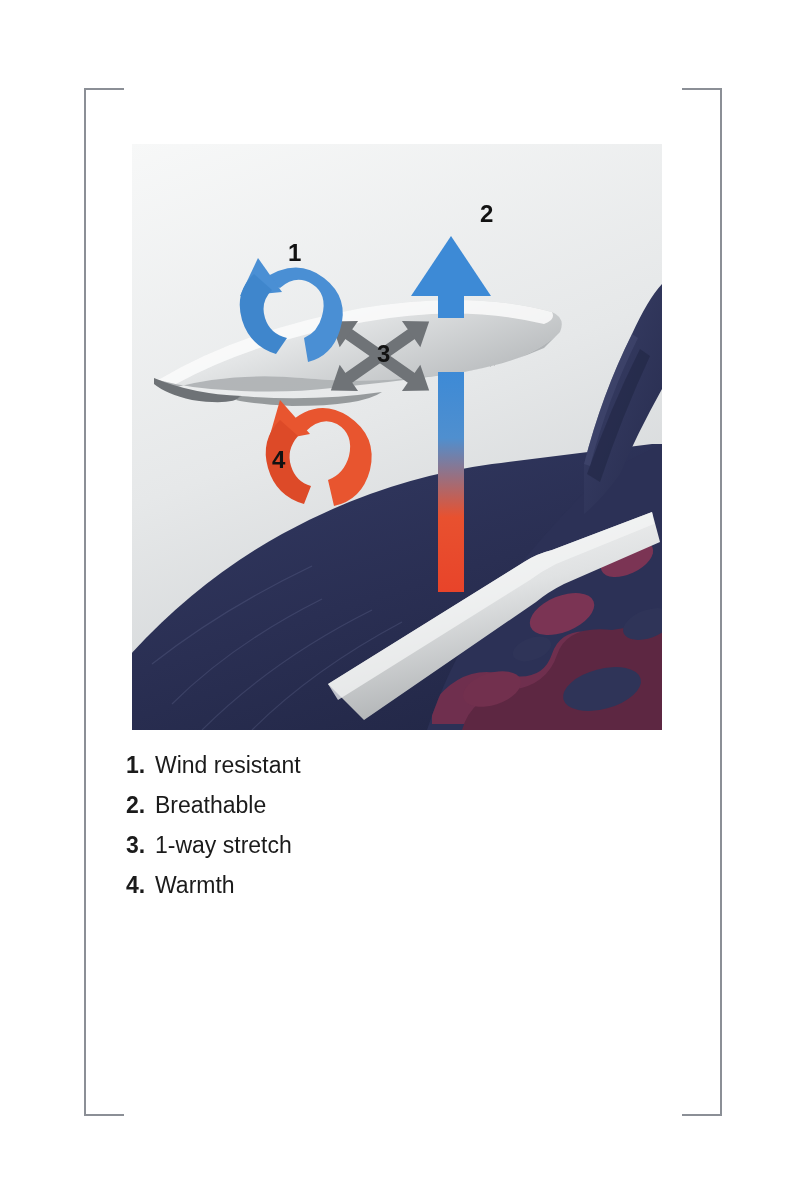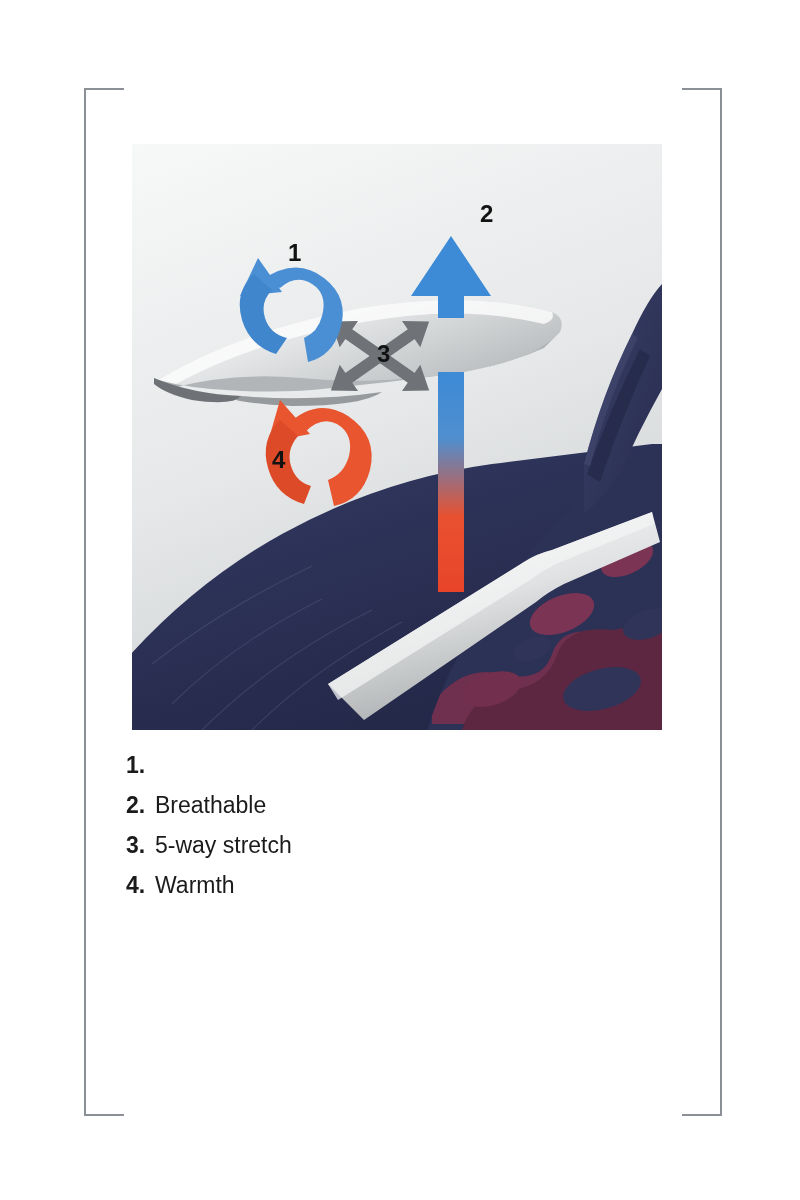--- a/index.html
+++ b/index.html
@@ -215,26 +215,27 @@
       <text x="348" y="78" font-family="Liberation Sans, sans-serif" font-size="24" font-weight="bold" fill="#121212">2</text>
       <text x="245" y="218" font-family="Liberation Sans, sans-serif" font-size="24" font-weight="bold" fill="#121212">3</text>
       <text x="140" y="324" font-family="Liberation Sans, sans-serif" font-size="24" font-weight="bold" fill="#121212">4</text>
     </g>
   </svg>
 </div>
 
 <div id="legend">
   <div class="legend-row">
     <span class="legend-num">1.</span>
+    <span class="legend-label">Wind resistant</span>
   </div>
   <div class="legend-row">
     <span class="legend-num">2.</span>
     <span class="legend-label">Breathable</span>
   </div>
   <div class="legend-row">
     <span class="legend-num">3.</span>
-    <span class="legend-label">5-way stretch</span>
+    <span class="legend-label">1-way stretch</span>
   </div>
   <div class="legend-row">
     <span class="legend-num">4.</span>
     <span class="legend-label">Warmth</span>
   </div>
 </div>
 
 </body></html>

